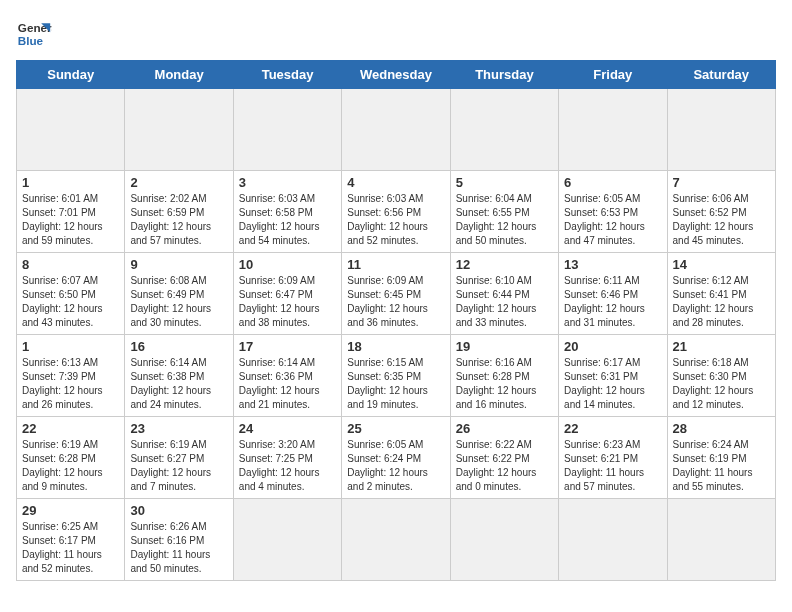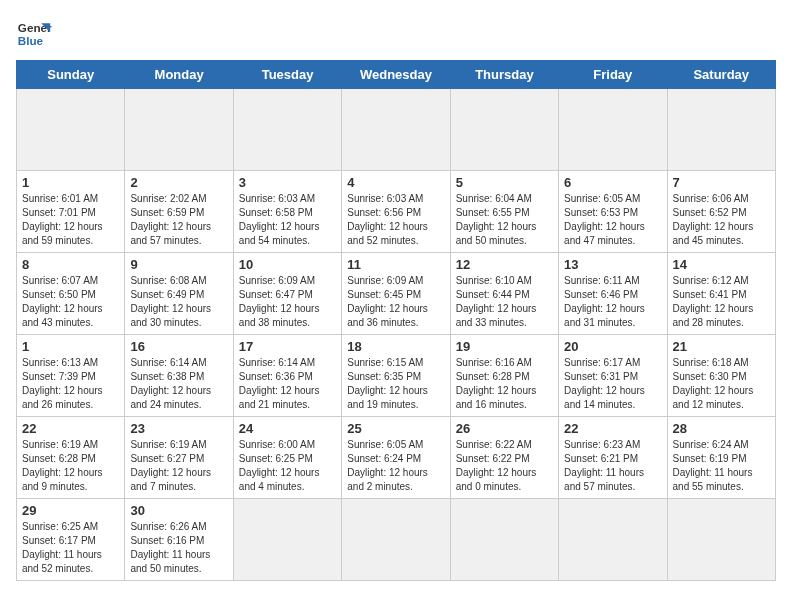--- a/index.html
+++ b/index.html
@@ -232,22 +232,22 @@
         <span class="cell-text">Sunrise: 6:19 AM</span><br>
         <span class="cell-text">Sunset: 6:28 PM</span><br>
         <span class="cell-text">Daylight: 12 hours</span><br>
         <span class="cell-text">and 9 minutes.</span></td>
         <td><span class="day-num">23</span>
         <span class="cell-text">Sunrise: 6:19 AM</span><br>
         <span class="cell-text">Sunset: 6:27 PM</span><br>
         <span class="cell-text">Daylight: 12 hours</span><br>
         <span class="cell-text">and 7 minutes.</span></td>
         <td><span class="day-num">24</span>
-        <span class="cell-text">Sunrise: 6:00 AM</span><br>
-        <span class="cell-text">Sunset: 6:25 PM</span><br>
+        <span class="cell-text">Sunrise: 3:20 AM</span><br>
+        <span class="cell-text">Sunset: 7:25 PM</span><br>
         <span class="cell-text">Daylight: 12 hours</span><br>
         <span class="cell-text">and 4 minutes.</span></td>
         <td><span class="day-num">25</span>
         <span class="cell-text">Sunrise: 6:05 AM</span><br>
         <span class="cell-text">Sunset: 6:24 PM</span><br>
         <span class="cell-text">Daylight: 12 hours</span><br>
         <span class="cell-text">and 2 minutes.</span></td>
         <td><span class="day-num">26</span>
         <span class="cell-text">Sunrise: 6:22 AM</span><br>
         <span class="cell-text">Sunset: 6:22 PM</span><br>

